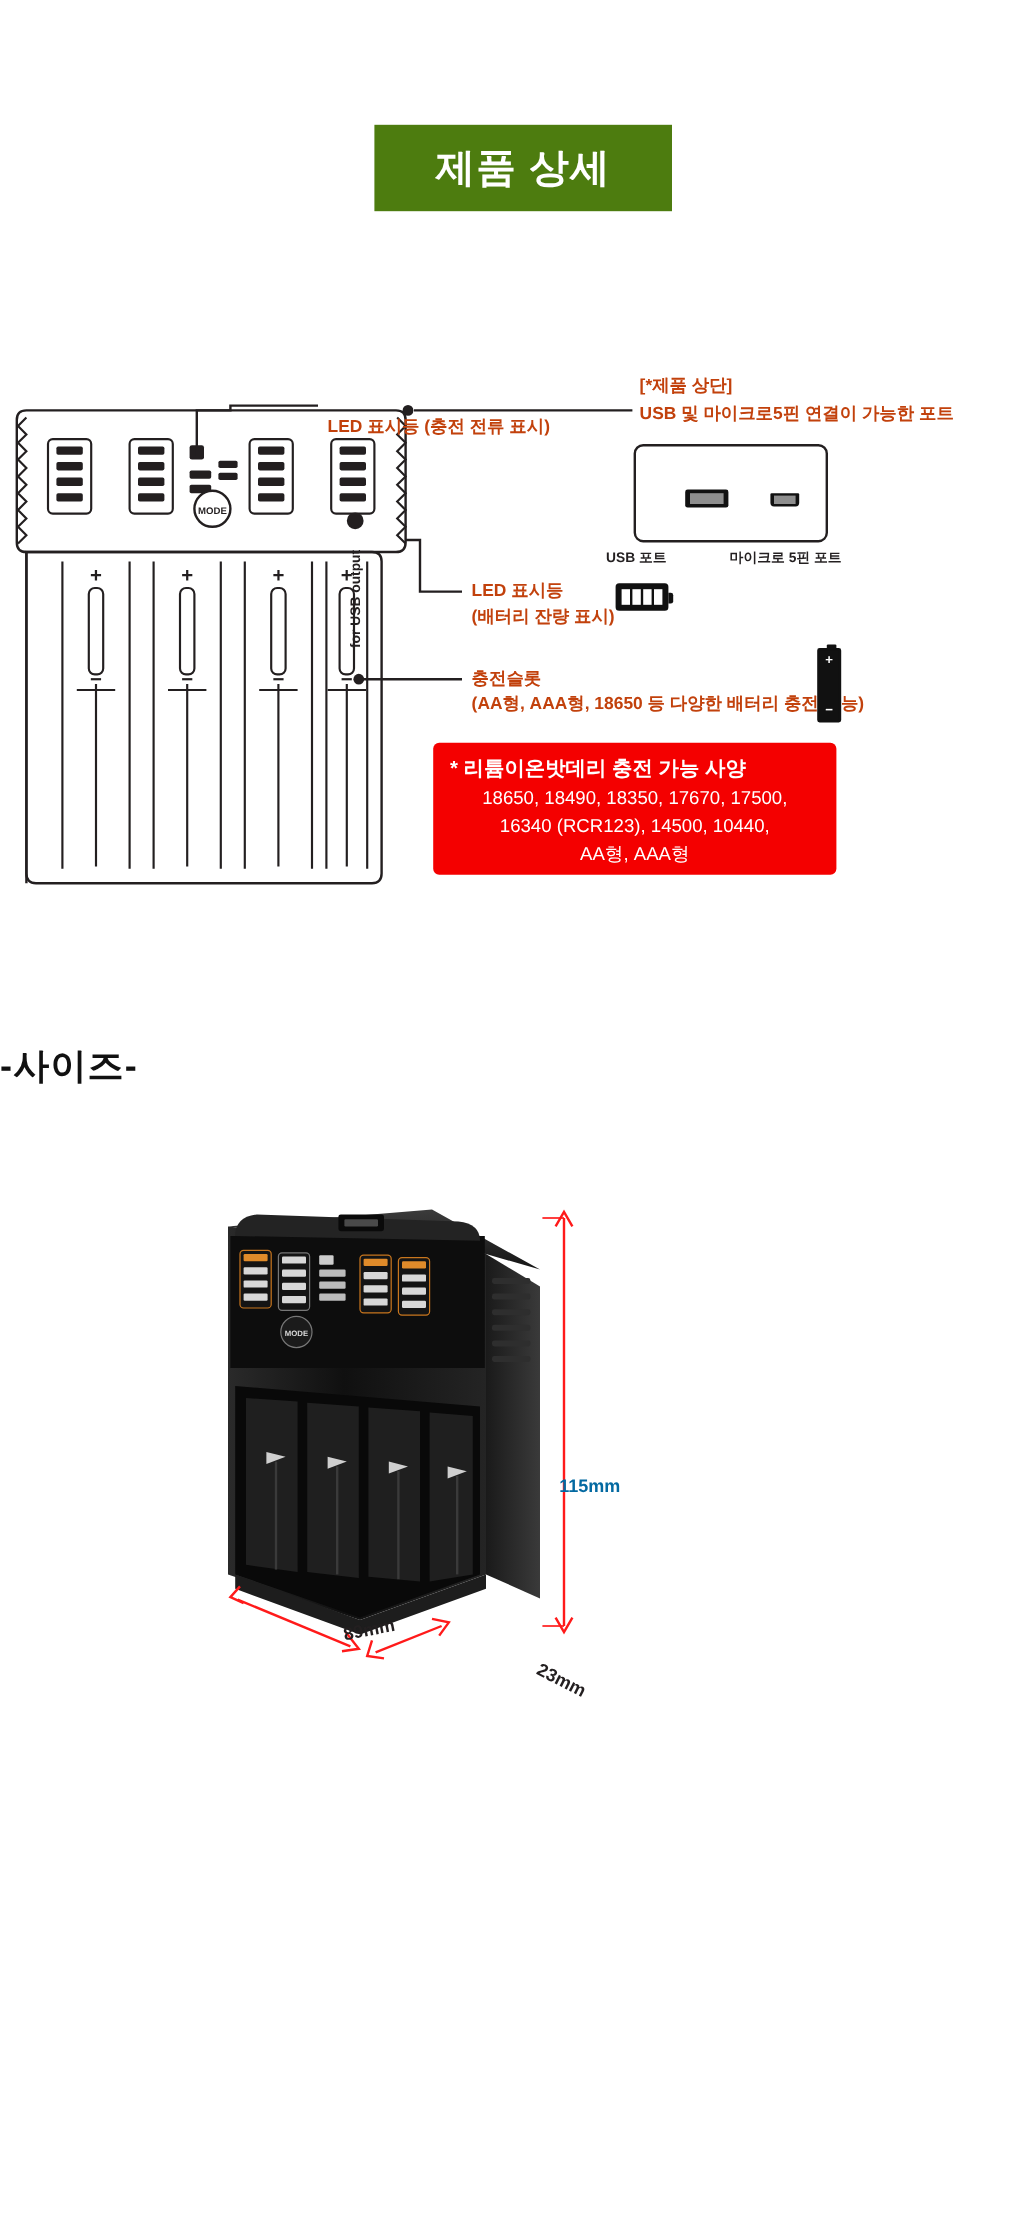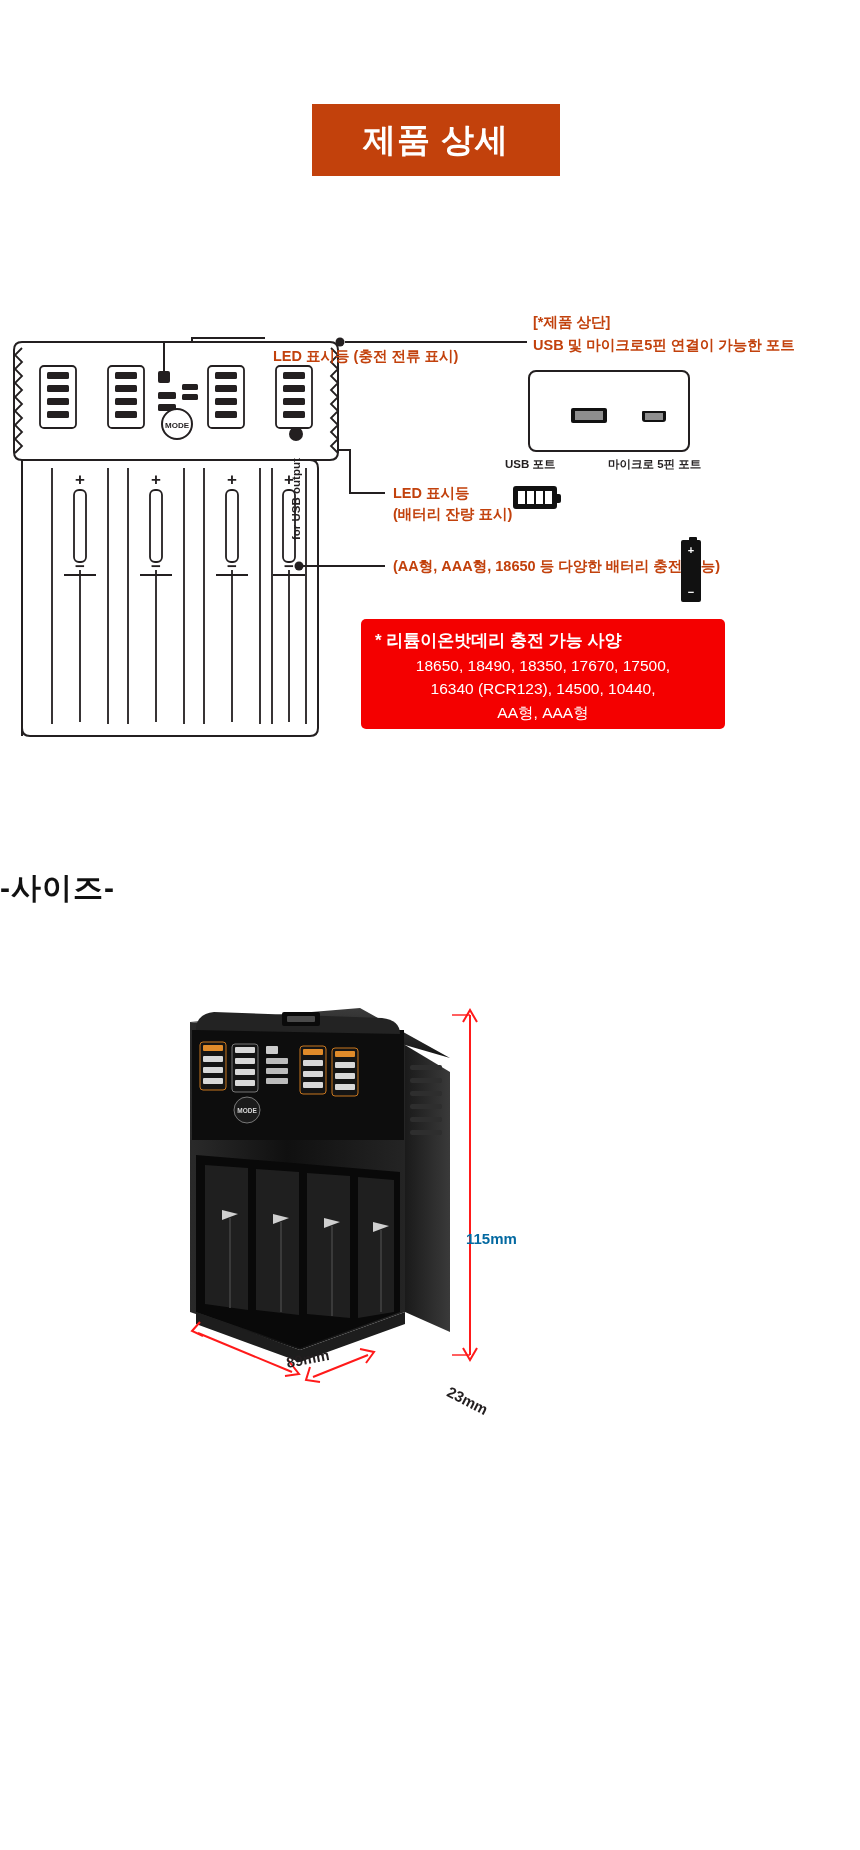--- a/index.html
+++ b/index.html
@@ -11,21 +11,21 @@
     position: relative;
     overflow: hidden;
   }
   .page { position: relative; width: 860px; height: 1850px; }
 
   
   .title-banner {
     position: absolute;
     left: 312px; top: 104px;
     width: 248px; height: 72px;
-    background: #c2410c;
+    background: #4d7c0f;
     display: flex; align-items: center; justify-content: center;
   }
   .title-banner .t {
     color: #ffffff;
     font-size: 33px;
     font-weight: bold;
     letter-spacing: 1px;
   }
 
   
@@ -102,21 +102,21 @@
   }
   .cell-icon:before {
     content: ""; position: absolute; left: 6px; top: -5px;
     width: 8px; height: 4px; background: #111; border-radius: 1px 1px 0 0;
   }
 
   
   .red-box {
     position: absolute;
     left: 361px; top: 619px;
-    width: 364px; height: 110px;
+    width: 336px; height: 110px;
     background: #f40000;
     border-radius: 5px;
     padding: 9px 14px 0 14px;
     color: #ffffff;
   }
   .red-box .head { font-size: 17px; font-weight: bold; line-height: 1.5; }
   .red-box .line { font-size: 15.5px; line-height: 1.52; font-weight: 500; text-align: center; }
 
   
   .charger-svg { position: absolute; left: 0; top: 0; }
@@ -248,20 +248,21 @@
     <div class="callout-text lbl-top-note">[*제품 상단]</div>
 
     <div class="callout-text lbl-usb-port">USB 및 마이크로5핀 연결이 가능한 포트</div>
 
     <div class="callout-text lbl-led-batt">
       <div>LED 표시등</div>
       <div>(배터리 잔량 표시)</div>
     </div>
 
     <div class="callout-text lbl-slot">
+      <div>충전슬롯</div>
       <div class="small">(AA형, AAA형, 18650 등 다양한 배터리 충전 가능)</div>
     </div>
 
     <div class="usb-box">
       <div class="usb-a">
           <i></i>
         </div>
       <div class="micro-usb">
           <i></i>
         </div>

